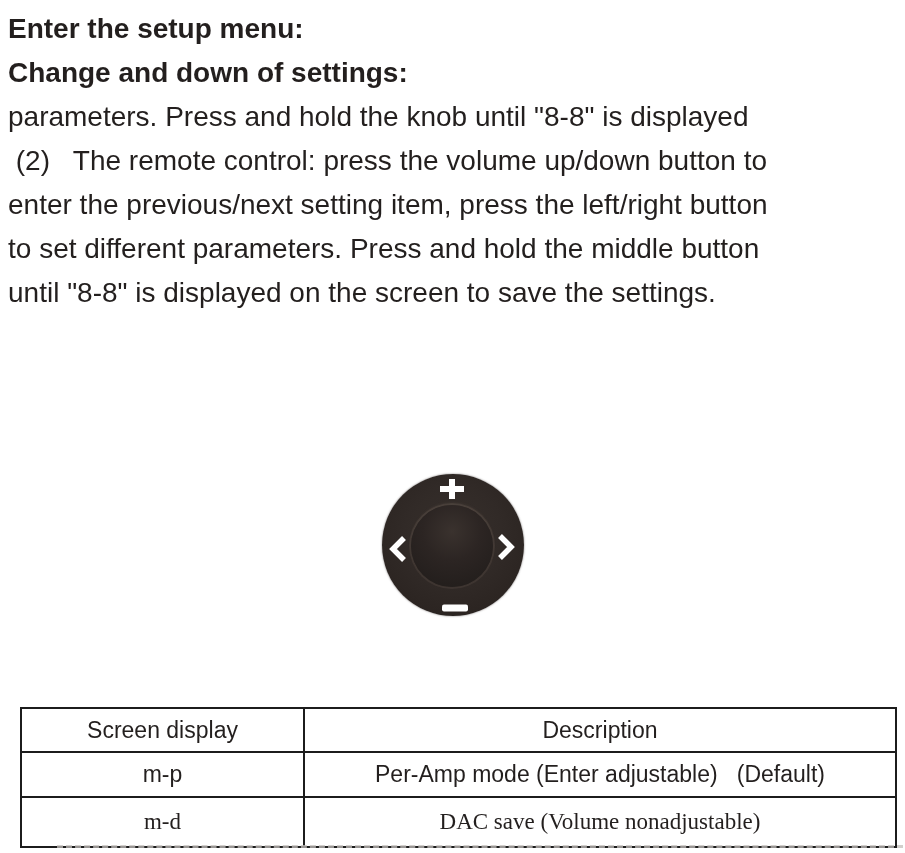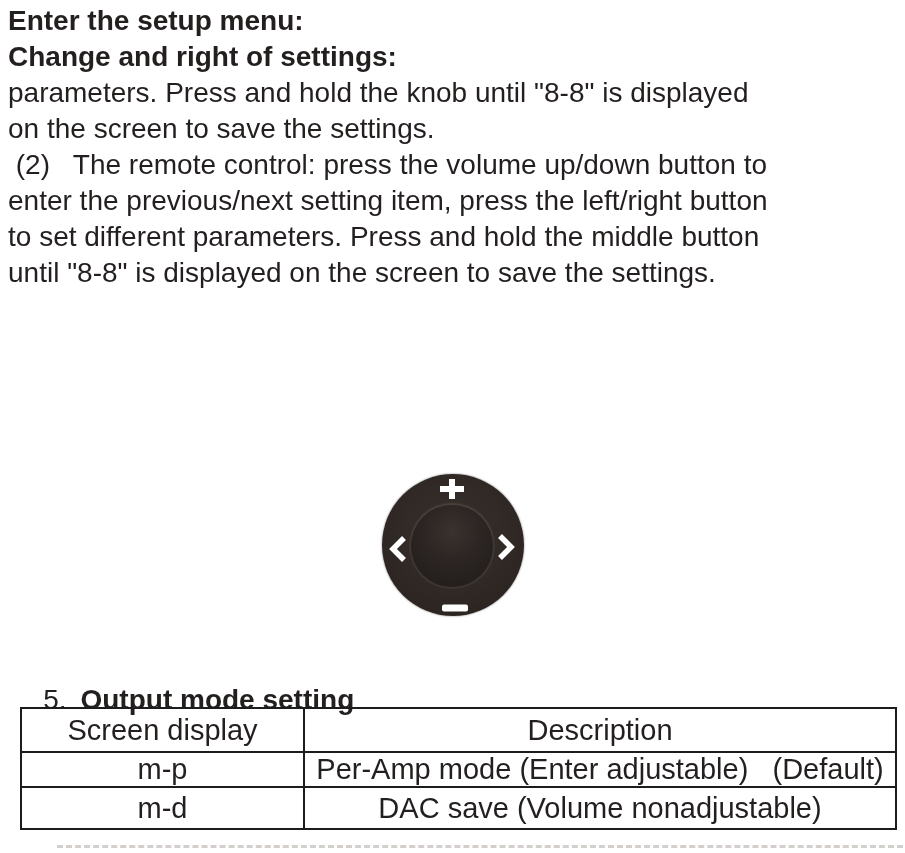--- a/index.html
+++ b/index.html
@@ -10,21 +10,21 @@
     background:#ffffff;
     font-family:"Liberation Sans","DejaVu Sans",sans-serif;
     color:#231f1e;
     overflow:hidden;
   }
   
   .textblock{
     position:absolute;left:8px;top:3px;
     font-size:28px;line-height:36px;
   }
-  .line{white-space:pre;}
+  .line{white-space:pre;margin-top:8px;}
   .b{font-weight:bold;}
   
   .knob{
     position:absolute;left:382px;top:474px;
     width:142px;height:142px;border-radius:50%;
     background:radial-gradient(circle at 50% 42%,
       #37302c 0%, #312a27 45%, #2c2522 72%, #241f1d 92%, #211c1a 100%);
     box-shadow:0 0 2px rgba(40,33,30,0.65);
   }
   .knob-inner{
@@ -45,50 +45,49 @@
     position:absolute;left:12px;top:646px;
     font-size:28px;line-height:36px;white-space:pre;
   }
   .section-heading .num{font-weight:normal;margin-right:14px;}
   .section-heading .ttl{font-weight:bold;}
   
   table.modes{
     position:absolute;left:20px;top:707px;
     width:877px;
     border-collapse:collapse;table-layout:fixed;
-    font-size:29px;color:#231f1e;
+    font-size:23px;color:#231f1e;
   }
   table.modes th, table.modes td{
     border:2px solid #1c1c1c;
     text-align:center;vertical-align:middle;
     font-weight:normal;
     white-space:pre;
     padding:0;
   }
   col.c1{width:283px;}
   tr.hrow{height:44px;}
-  tr.r1{height:29px;}
-  tr.r2{height:42px;}
+  tr.r1{height:45px;}
+  tr.r2{height:50px;font-family:Liberation Serif, serif;}
   
   .scan-artifact{
     position:absolute;left:57px;top:845px;width:846px;height:0;
     border-top:3px dashed #c3bfbc;
     opacity:0.75;
   }
 </style>
 </head>
 <body>
 
 <div class="page">
 
   <div class="textblock">
     <div class="line b">Enter the setup menu:</div>
-    <div class="line b">Change and right of settings:</div>
+    <div class="line b">Change and down of settings:</div>
     <div class="line">parameters. Press and hold the knob until "8-8" is displayed</div>
-    <div class="line">on the screen to save the settings.</div>
     <div class="line"> (2)   The remote control: press the volume up/down button to</div>
     <div class="line">enter the previous/next setting item, press the left/right button</div>
     <div class="line">to set different parameters. Press and hold the middle button</div>
     <div class="line">until "8-8" is displayed on the screen to save the settings.</div>
   </div>
 
   <div class="knob">
     <span class="kglyph k-plus">
       <svg width="26" height="22" viewBox="0 0 26 22">
         <path d="M13 1 V21 M1 11 H25" stroke="#ffffff" stroke-width="6" fill="none"></path>
@@ -105,23 +104,20 @@
         <polyline points="4,4 15,15 4,26" stroke="#ffffff" stroke-width="5.5" fill="none"></polyline>
       </svg>
     </span>
     <span class="kglyph k-minus">
       <svg width="26" height="8" viewBox="0 0 26 8">
         <rect x="0" y="0.5" width="26" height="7" rx="2" fill="#ffffff"></rect>
       </svg>
     </span>
   </div>
 
-  <div class="section-heading">
-    <span class="num">5.</span><span class="ttl">Output mode setting</span>
-  </div>
 
   <table class="modes">
     <colgroup>
         <col class="c1">
         <col>
       </colgroup>
     <tbody>
         <tr class="hrow">
       <th>Screen display</th>
       <th>Description</th>

